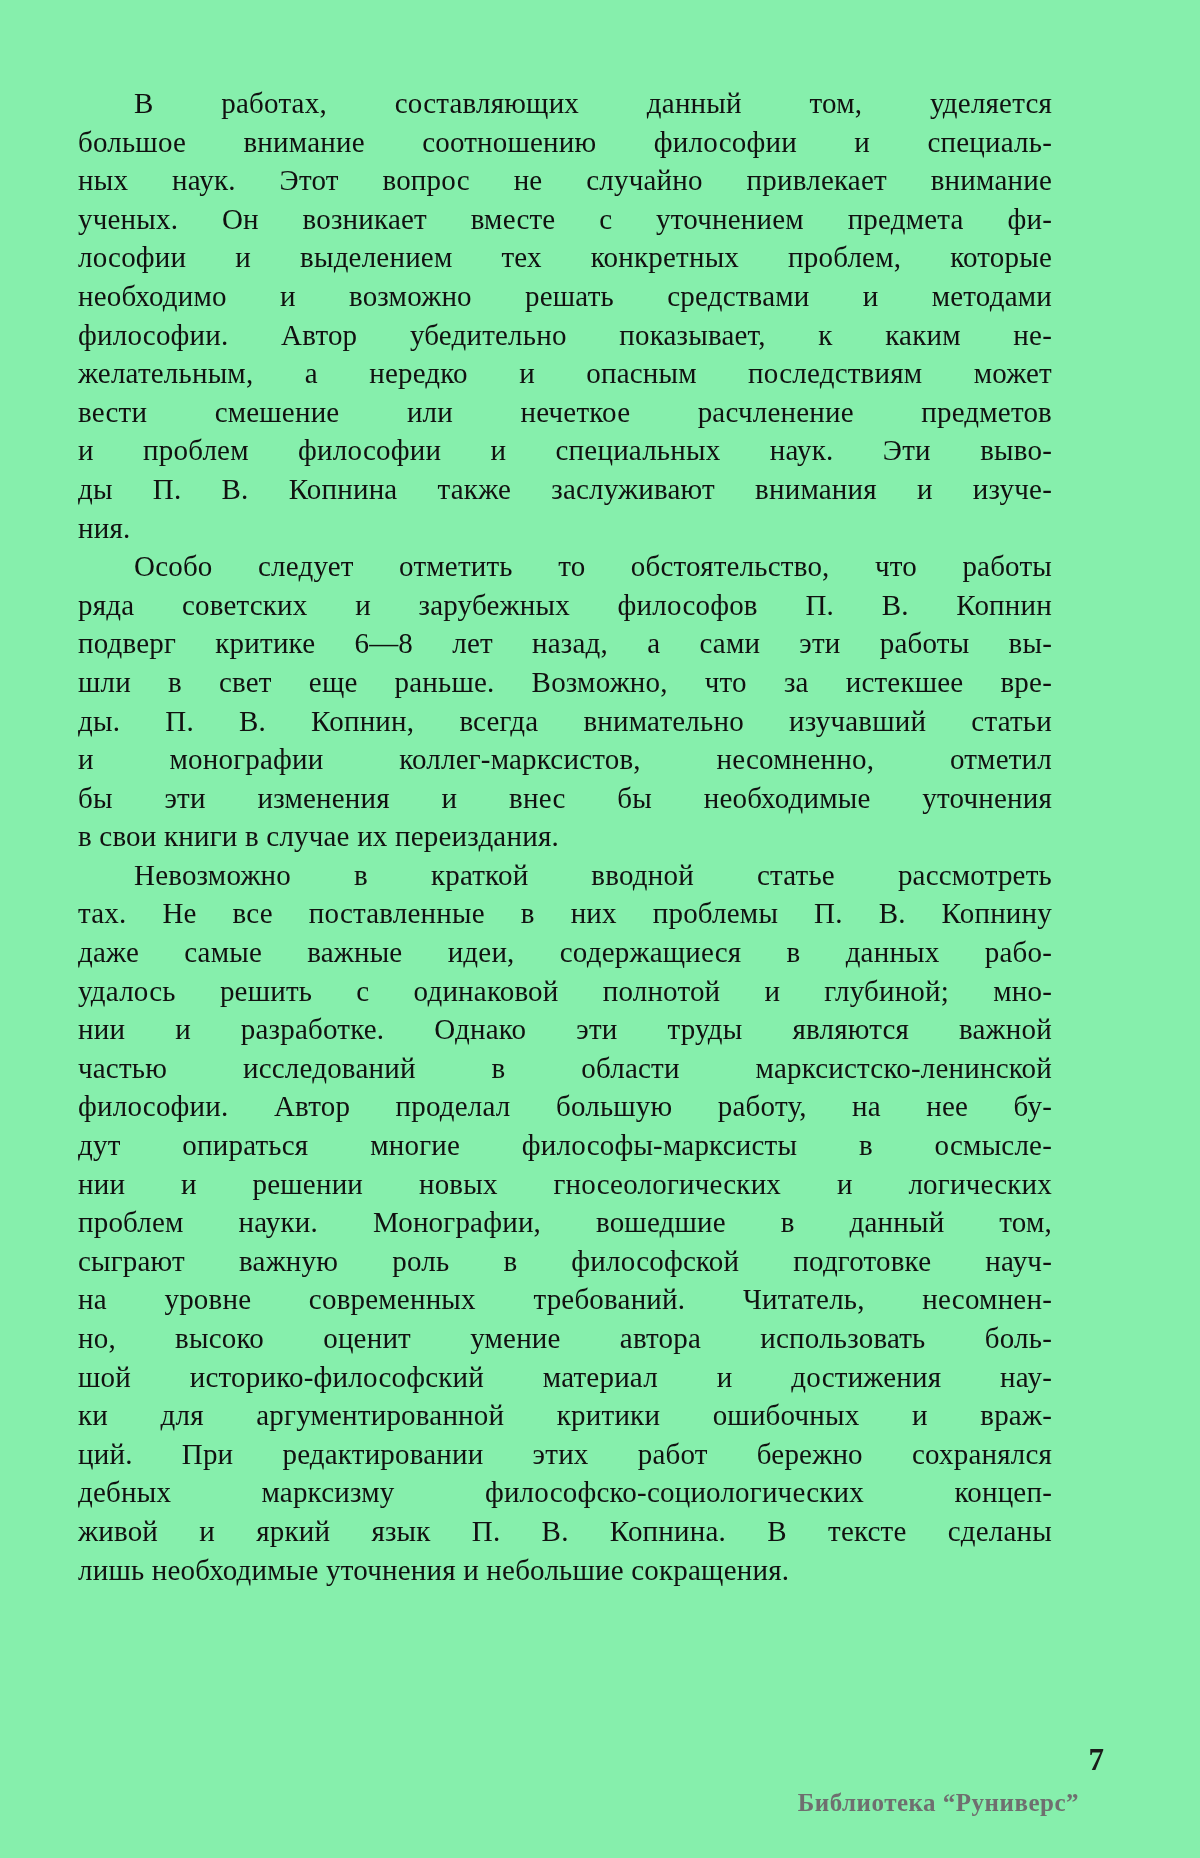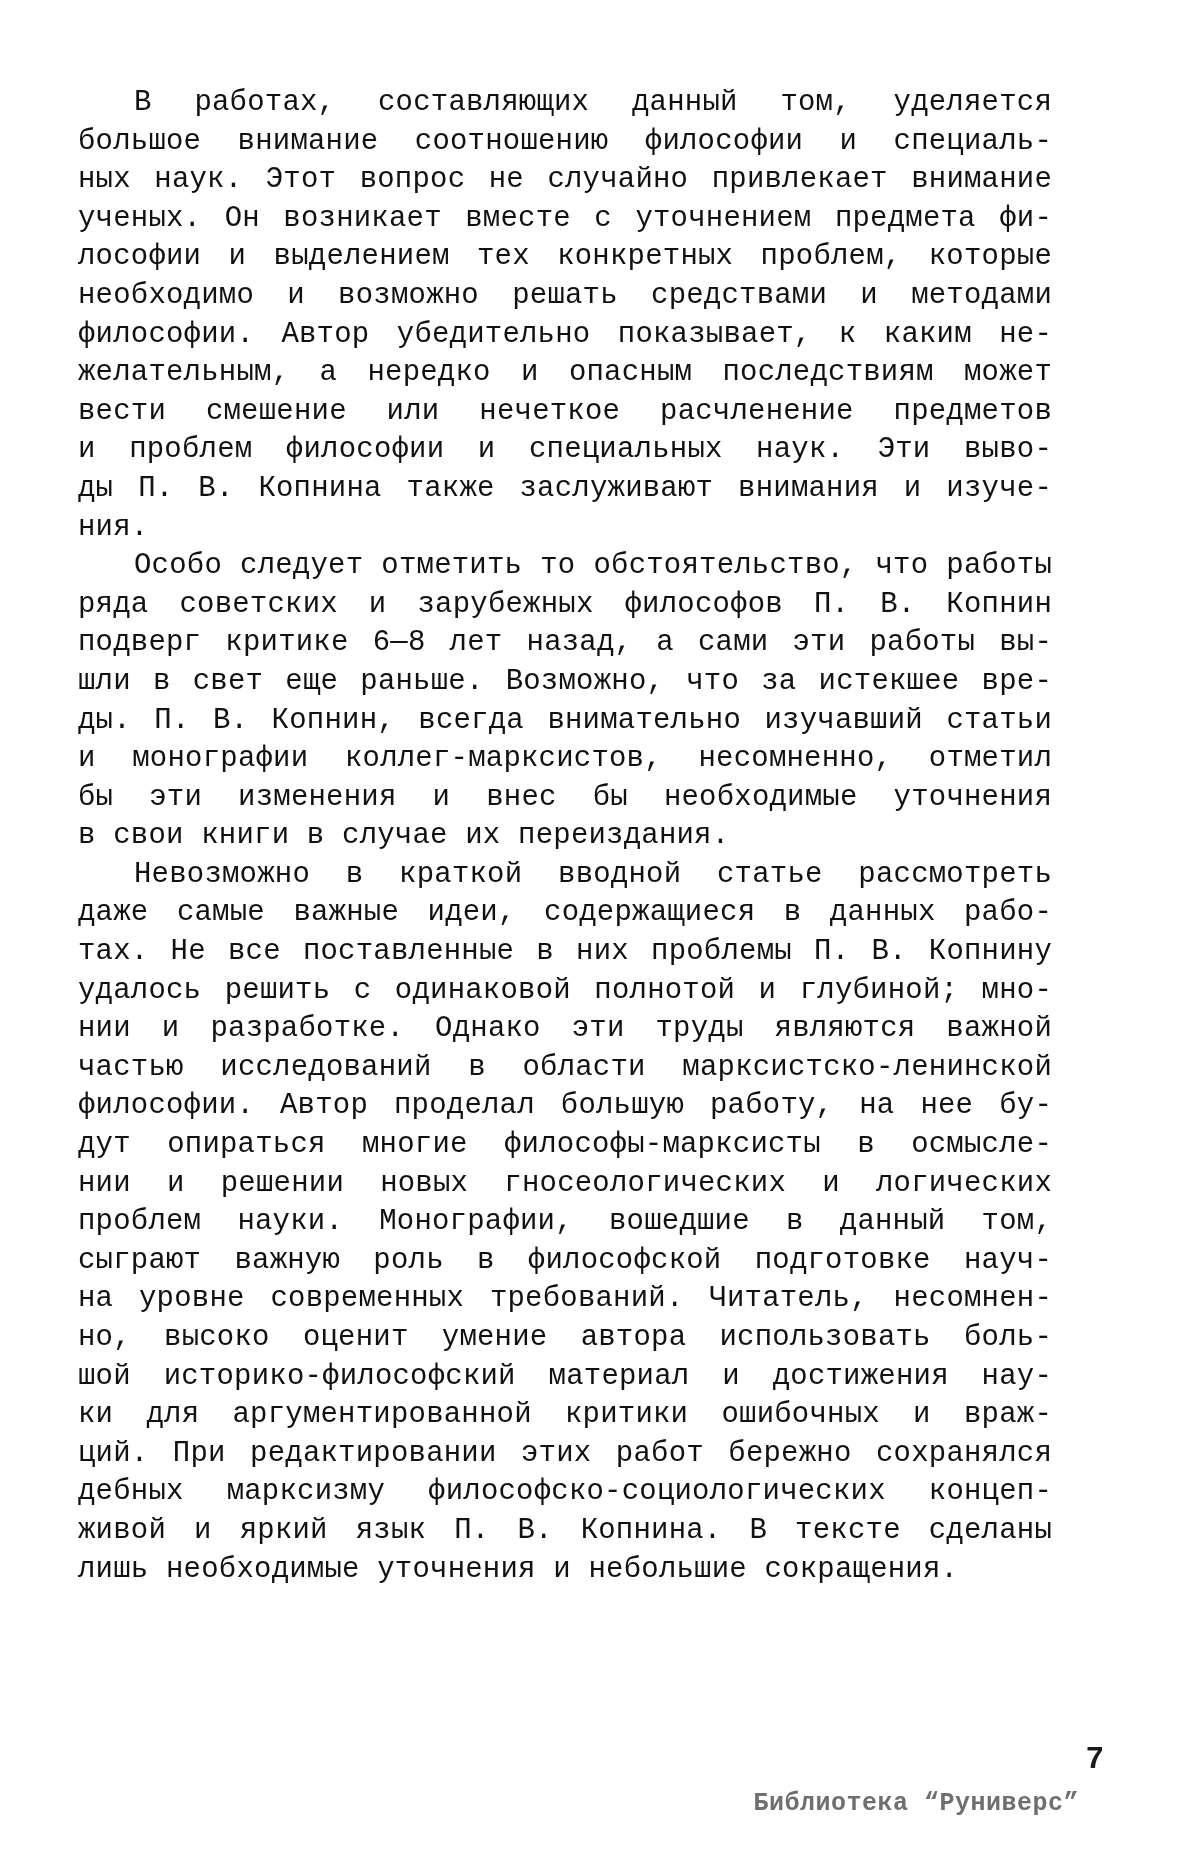--- a/index.html
+++ b/index.html
@@ -5,23 +5,23 @@
   html, body {
     margin: 0;
     padding: 0;
     background: #e8e8e4;
   }
   .page {
     position: relative;
     width: 1200px;
     height: 1858px;
     margin: 0 auto;
-    background: #ffffff;
+    background: #86efac;
     overflow: hidden;
-    font-family: Liberation Mono, monospace;
+    font-family: Liberation Serif, serif;
   }
   .text-block {
     position: absolute;
     left: 78px;
     top: 84px;
     width: 974px;
     font-size: 29px;
     line-height: 38.6px;
     color: #111110;
     letter-spacing: 0.2px;
@@ -84,22 +84,22 @@
         <div class="line">ряда советских и зарубежных философов П. В. Копнин</div>
         <div class="line">подверг критике 6—8 лет назад, а сами эти работы вы-</div>
         <div class="line">шли в свет еще раньше. Возможно, что за истекшее вре-</div>
         <div class="line">ды. П. В. Копнин, всегда внимательно изучавший статьи</div>
         <div class="line">и монографии коллег-марксистов, несомненно, отметил</div>
         <div class="line">бы эти изменения и внес бы необходимые уточнения</div>
         <div class="line last">в свои книги в случае их переиздания.</div>
       </div>
       <div class="paragraph">
         <div class="line first">Невозможно в краткой вводной статье рассмотреть</div>
+        <div class="line">тах. Не все поставленные в них проблемы П. В. Копнину</div>
         <div class="line">даже самые важные идеи, содержащиеся в данных рабо-</div>
-        <div class="line">тах. Не все поставленные в них проблемы П. В. Копнину</div>
         <div class="line">удалось решить с одинаковой полнотой и глубиной; мно-</div>
         <div class="line">нии и разработке. Однако эти труды являются важной</div>
         <div class="line">частью исследований в области марксистско-ленинской</div>
         <div class="line">философии. Автор проделал большую работу, на нее бу-</div>
         <div class="line">дут опираться многие философы-марксисты в осмысле-</div>
         <div class="line">нии и решении новых гносеологических и логических</div>
         <div class="line">проблем науки. Монографии, вошедшие в данный том,</div>
         <div class="line">сыграют важную роль в философской подготовке науч-</div>
         <div class="line">на уровне современных требований. Читатель, несомнен-</div>
         <div class="line">но, высоко оценит умение автора использовать боль-</div>

